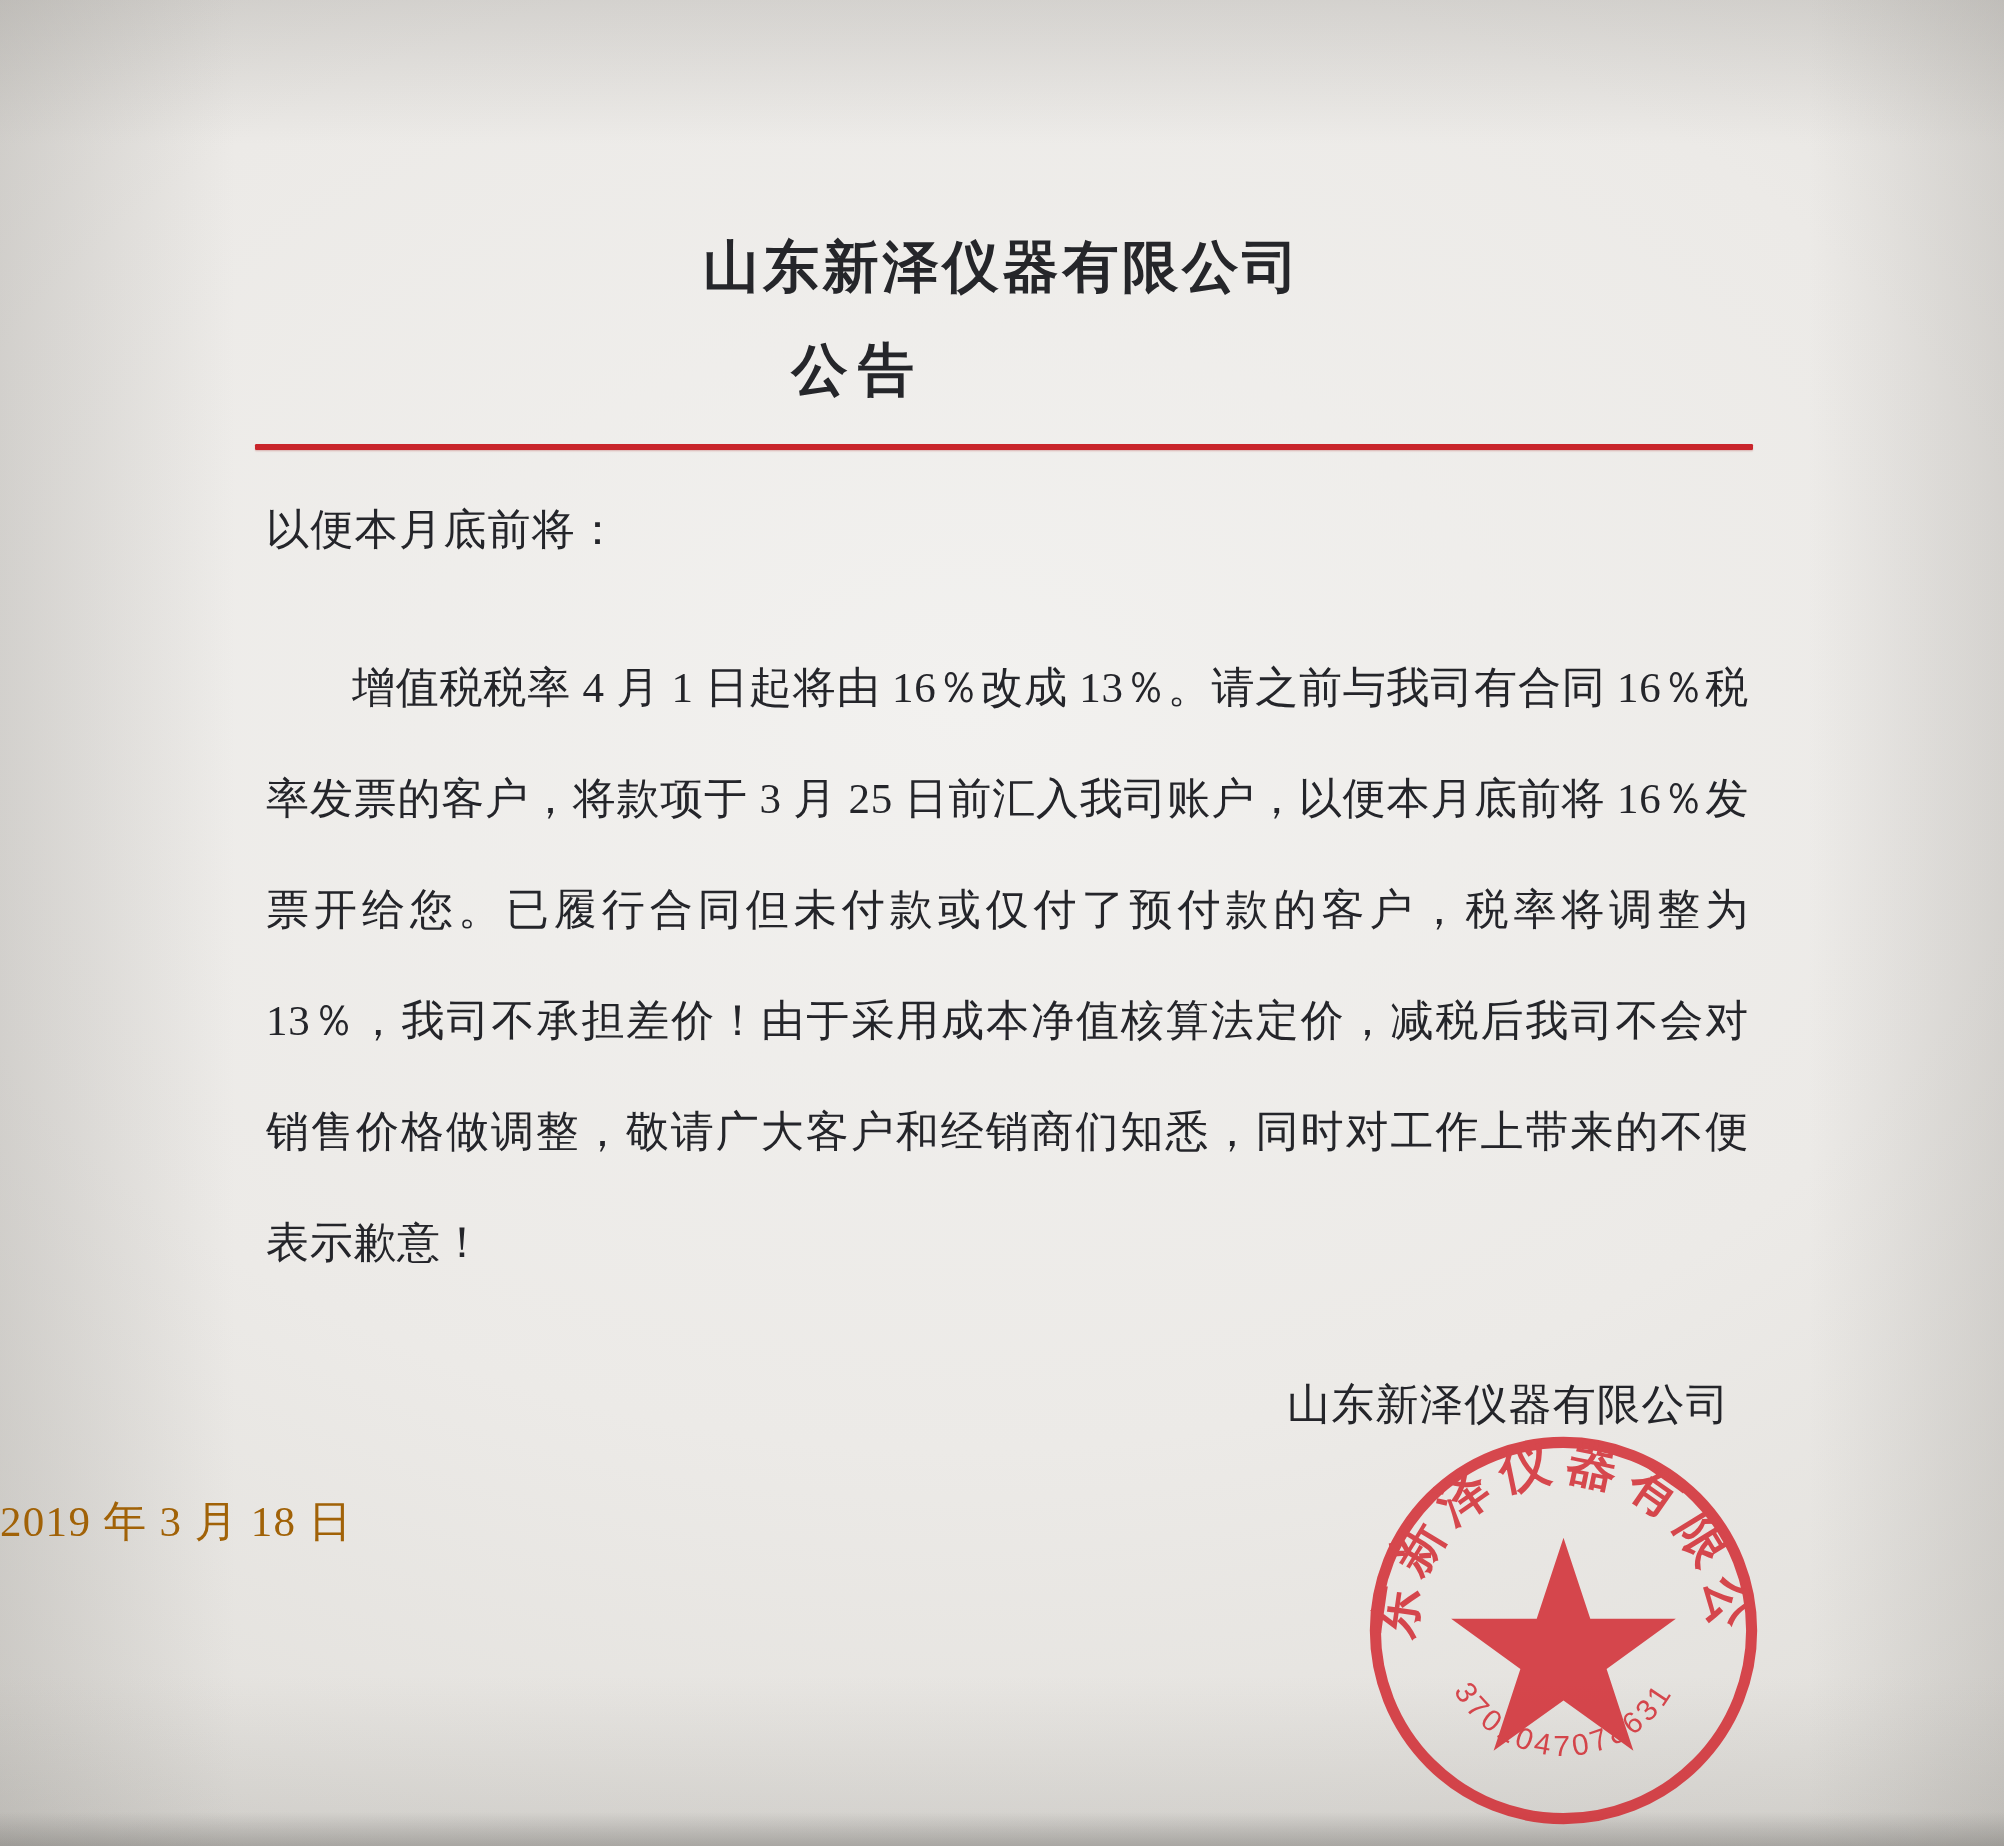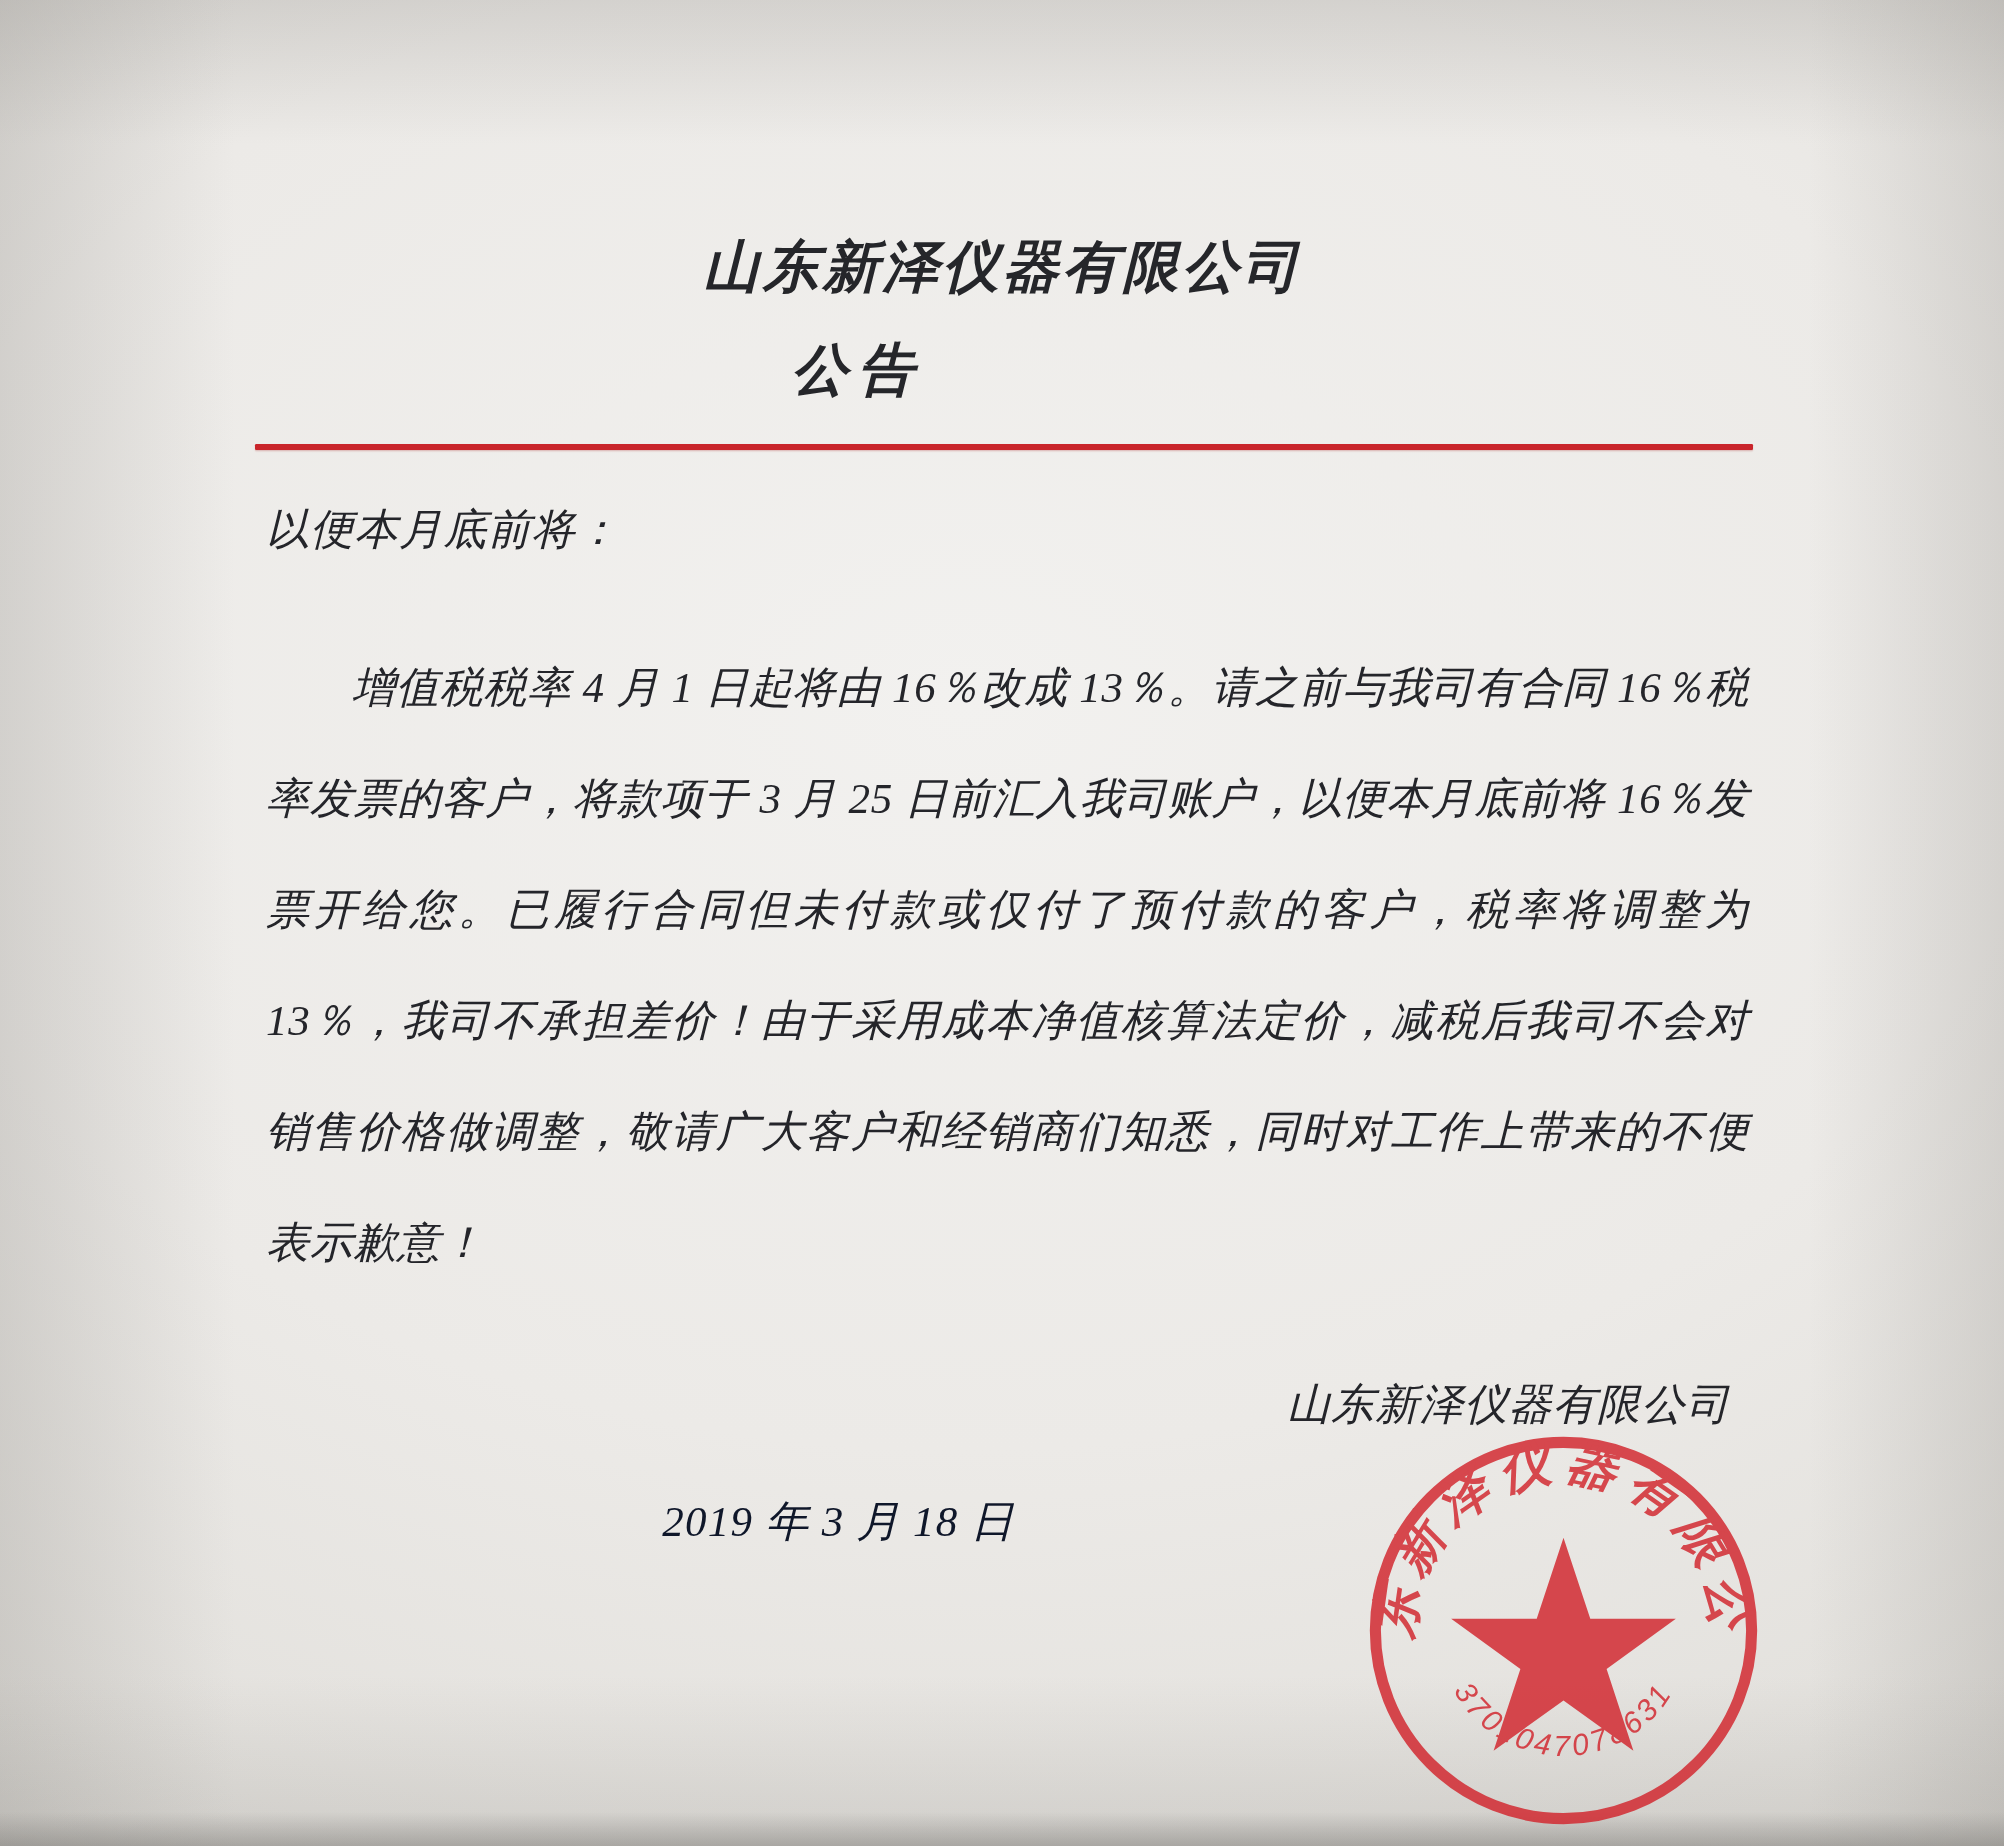--- a/index.html
+++ b/index.html
@@ -52,21 +52,20 @@
     left: 0; right: 0; bottom: 0; height: 34px;
     background: linear-gradient(to top, rgba(120,118,114,0.45), rgba(120,118,114,0.0));
     pointer-events: none;
   }
 
   .content {
     position: absolute;
     left: 0; top: 0;
     width: 2005px;
     height: 1846px;
-    font-style: italic;
   }
 
   .doc-title {
     position: absolute;
     left: 0;
     top: 230px;
     width: 2005px;
     text-align: center;
     font-size: 56px;
     font-weight: bold;
@@ -126,23 +125,23 @@
     text-align: right;
     font-size: 43px;
     color: #24252a;
     letter-spacing: 1.3px;
   }
   .sign-date {
     position: absolute;
     left: 0;
     top: 1493px;
     width: 1677px;
-    text-align: center;
+    text-align: left;
     font-size: 43px;
-    color: #0f172a;
+    color: #a16207;
     letter-spacing: 1.3px;
   }
 
   
   .seal {
     position: absolute;
     left: 1361px;
     top: 1428px;
     width: 405px;
     height: 405px;

